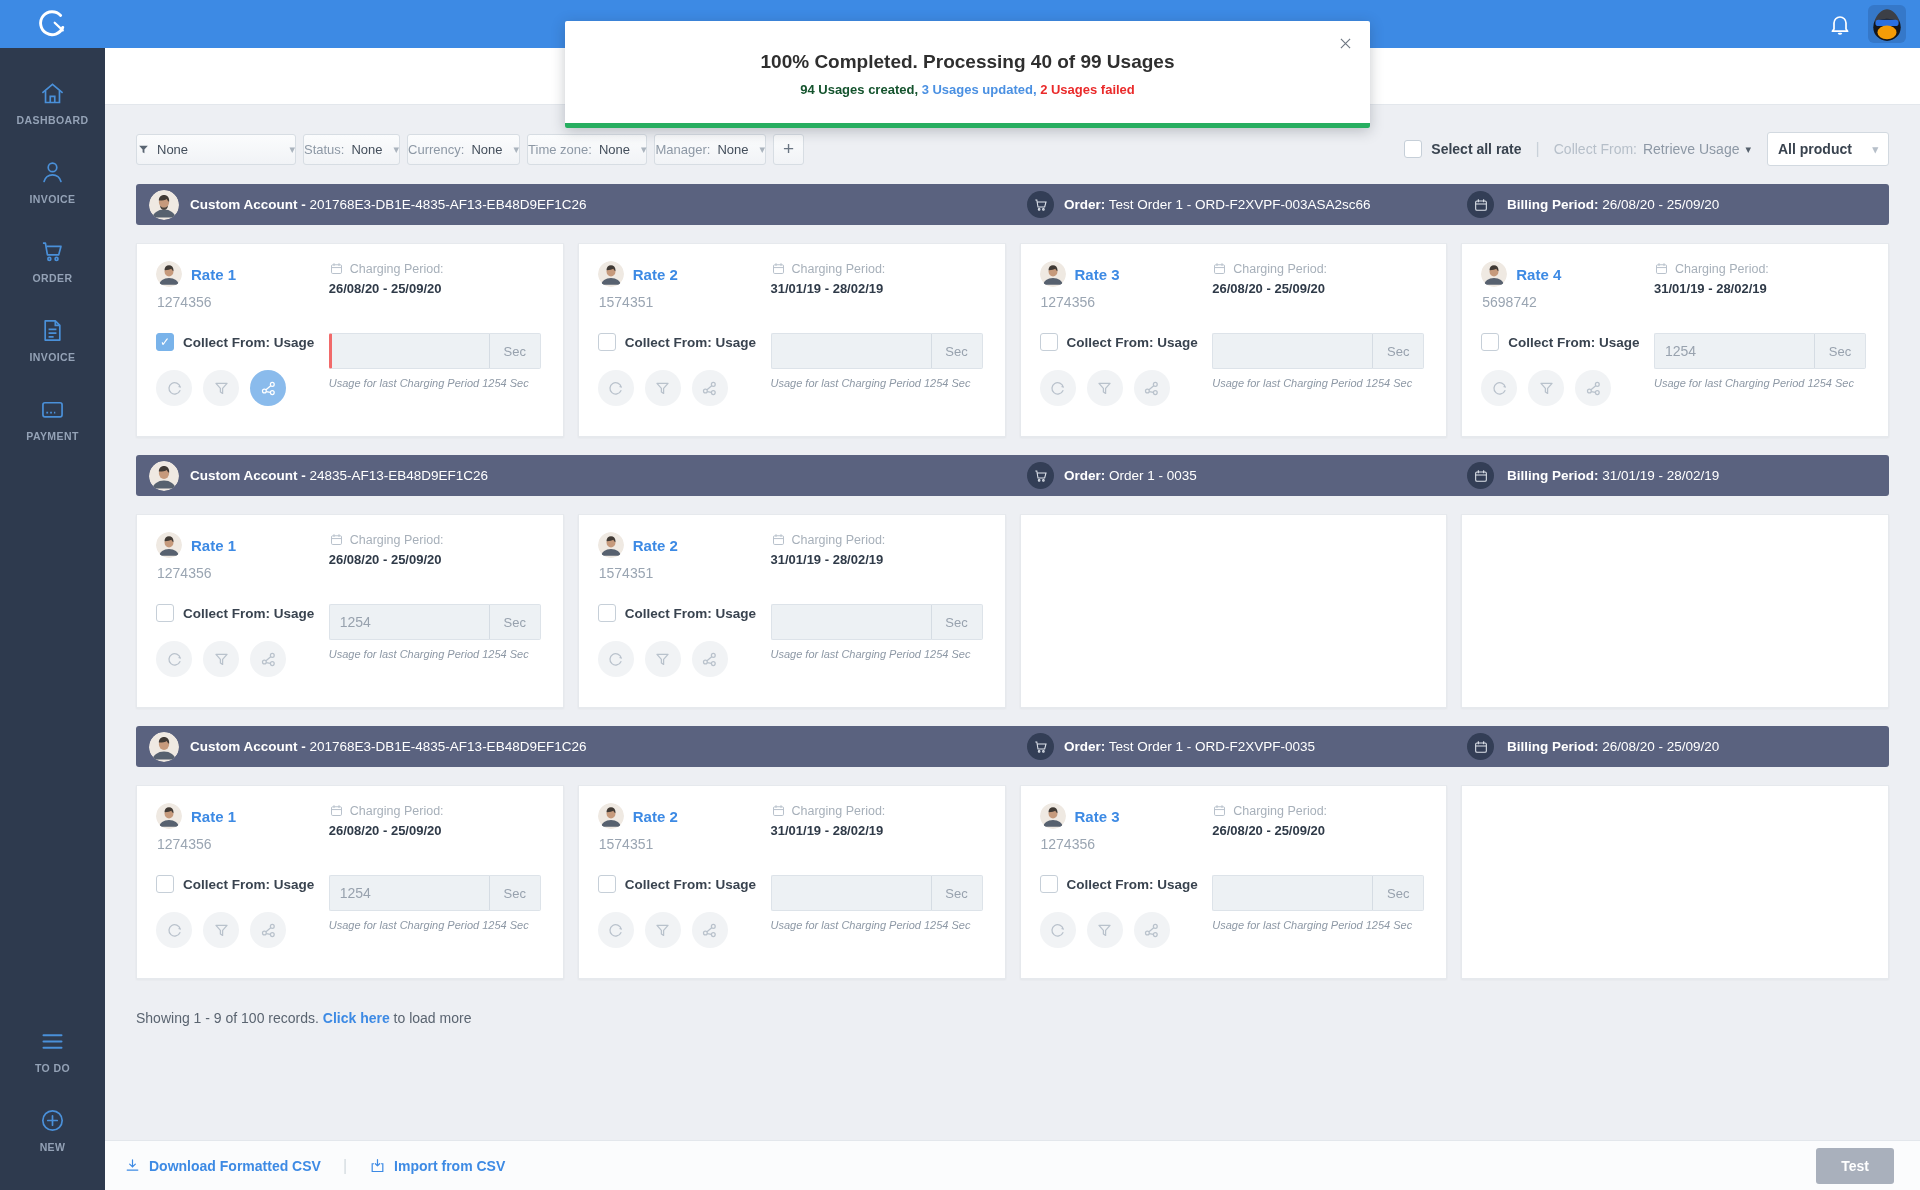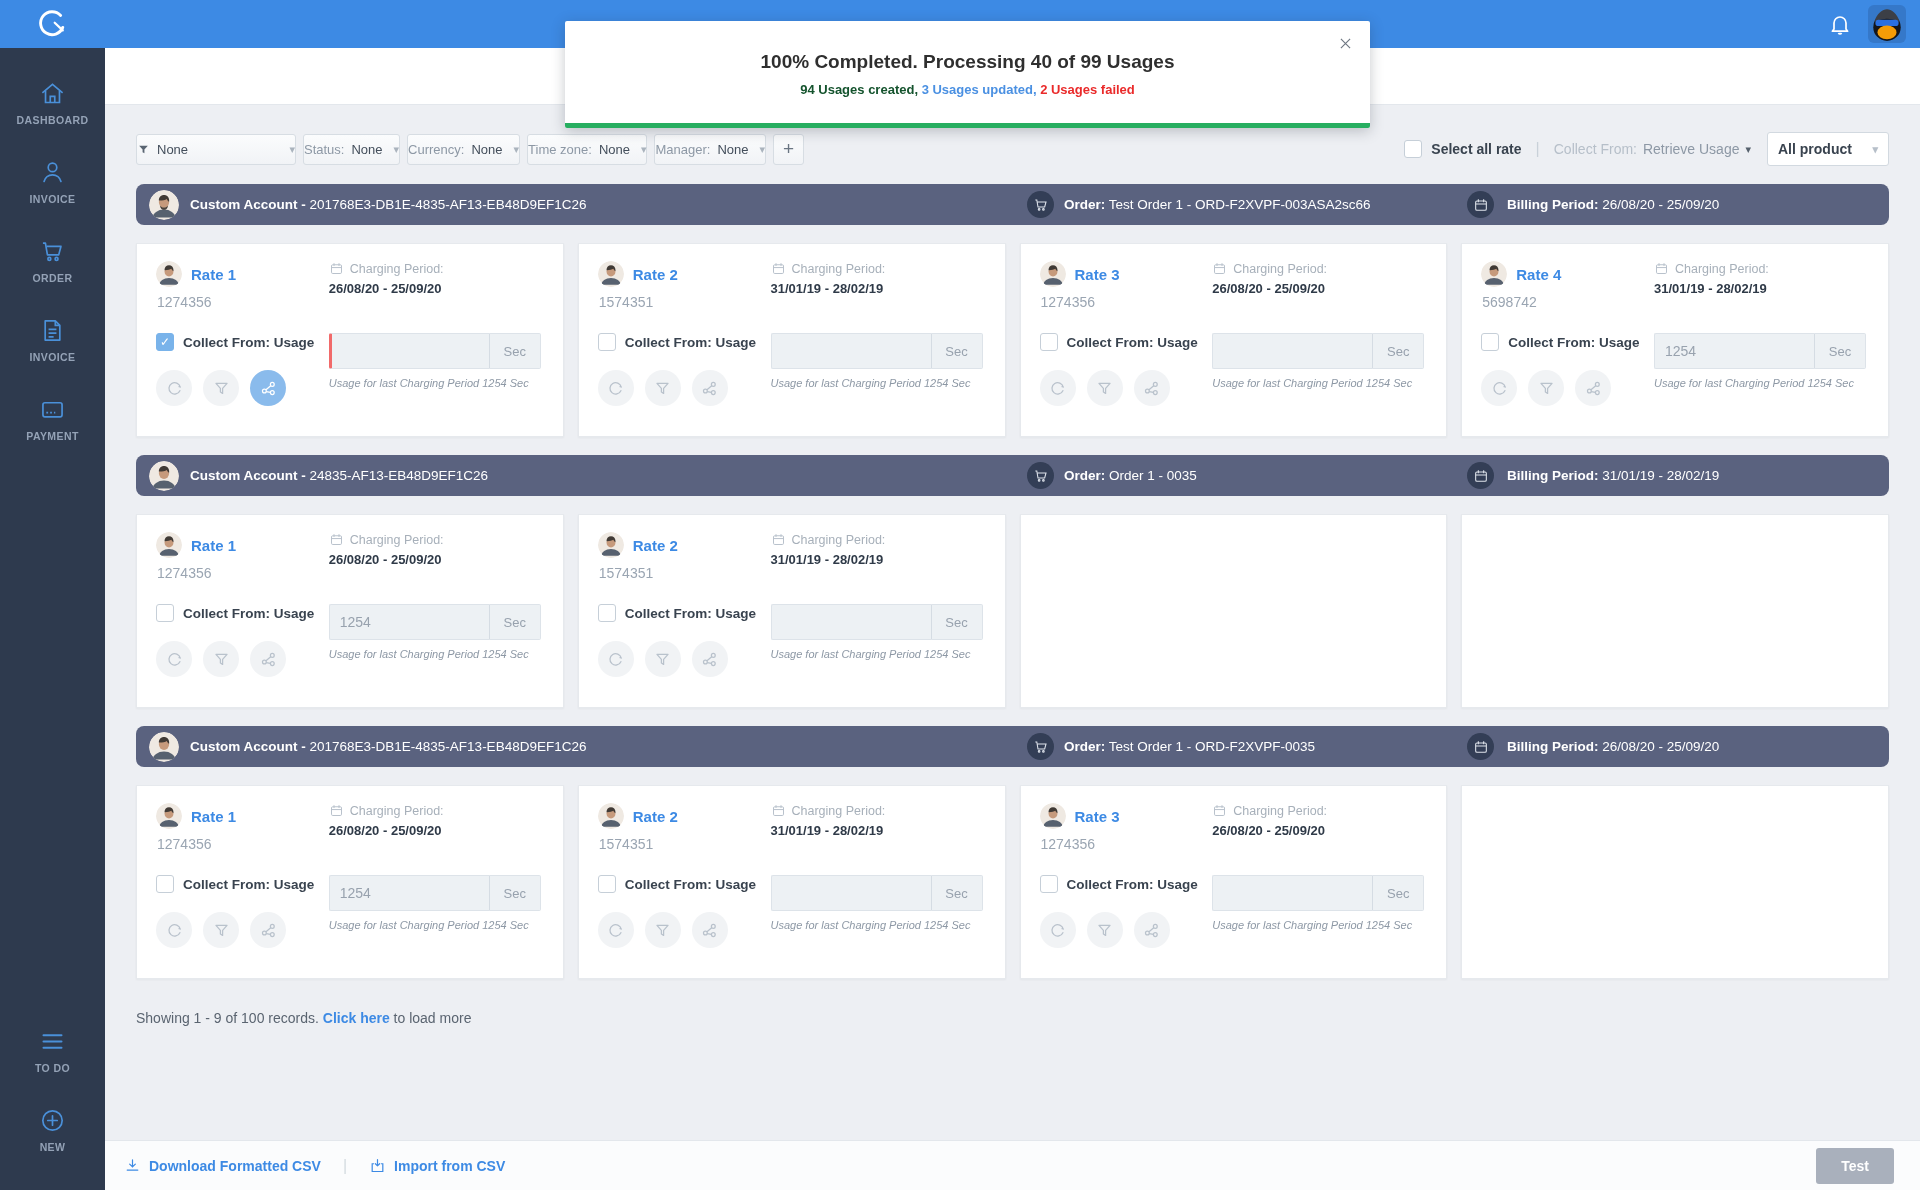--- a/index.html
+++ b/index.html
@@ -42,21 +42,21 @@
   .selall-label { font-size:14px; font-weight:bold; color:#39434f; margin:0 14px 0 9px; }
   .vdiv { color:#c9d1d9; margin-right:14px; }
   .collect-from { display:flex; align-items:center; gap:6px; font-size:14px; margin-right:16px; cursor:pointer; }
   .cf-label { color:#b6bfc9; }
   .cf-value { color:#8d98a5; }
   .cf-caret { color:#55606c; font-size:11px; }
   .product-select { height:34px; min-width:122px; background:#fff; border:1px solid #d2d9e0; border-radius:3px; display:flex; align-items:center; justify-content:space-between; padding:0 10px; font-size:14px; font-weight:bold; color:#39434f; cursor:pointer; }
   .product-select .caret { color:#b6bfc9; font-size:11px; margin-left:14px; }
   
   .section { margin-top:18px; }
-  .section-header { height:41px; background:#5a627f; border-radius:8px; display:flex; align-items:center; padding:0 13px; color:#fff; font-size:13.5px; }
+  .section-header { height:41px; background:#5a627f; border-radius:3px; display:flex; align-items:center; padding:0 13px; color:#fff; font-size:13.5px; }
   .sh-left { flex:1; display:flex; align-items:center; gap:11px; min-width:0; }
   .sh-mid { width:440px; display:flex; align-items:center; gap:10px; }
   .sh-right { width:409px; display:flex; align-items:center; gap:13px; }
   .sh-bold { font-weight:bold; }
   .sh-avatar { width:30px; height:30px; border-radius:50%; overflow:hidden; flex:0 0 auto; }
   .dark-circle { width:27px; height:27px; border-radius:50%; background:#333e56; display:flex; align-items:center; justify-content:center; flex:0 0 auto; }
   .dark-circle svg { width:16px; height:16px; color:#dfe4ec; }
   .cards { display:grid; grid-template-columns:repeat(4,1fr); gap:14px; margin-top:18px; }
   .rate-card { background:#fff; border:1px solid #e6e9ed; box-shadow:0 1px 2px rgba(40,50,60,.05); height:194px; padding:17px 19px; }
   .rate-card.empty { padding:0; }

